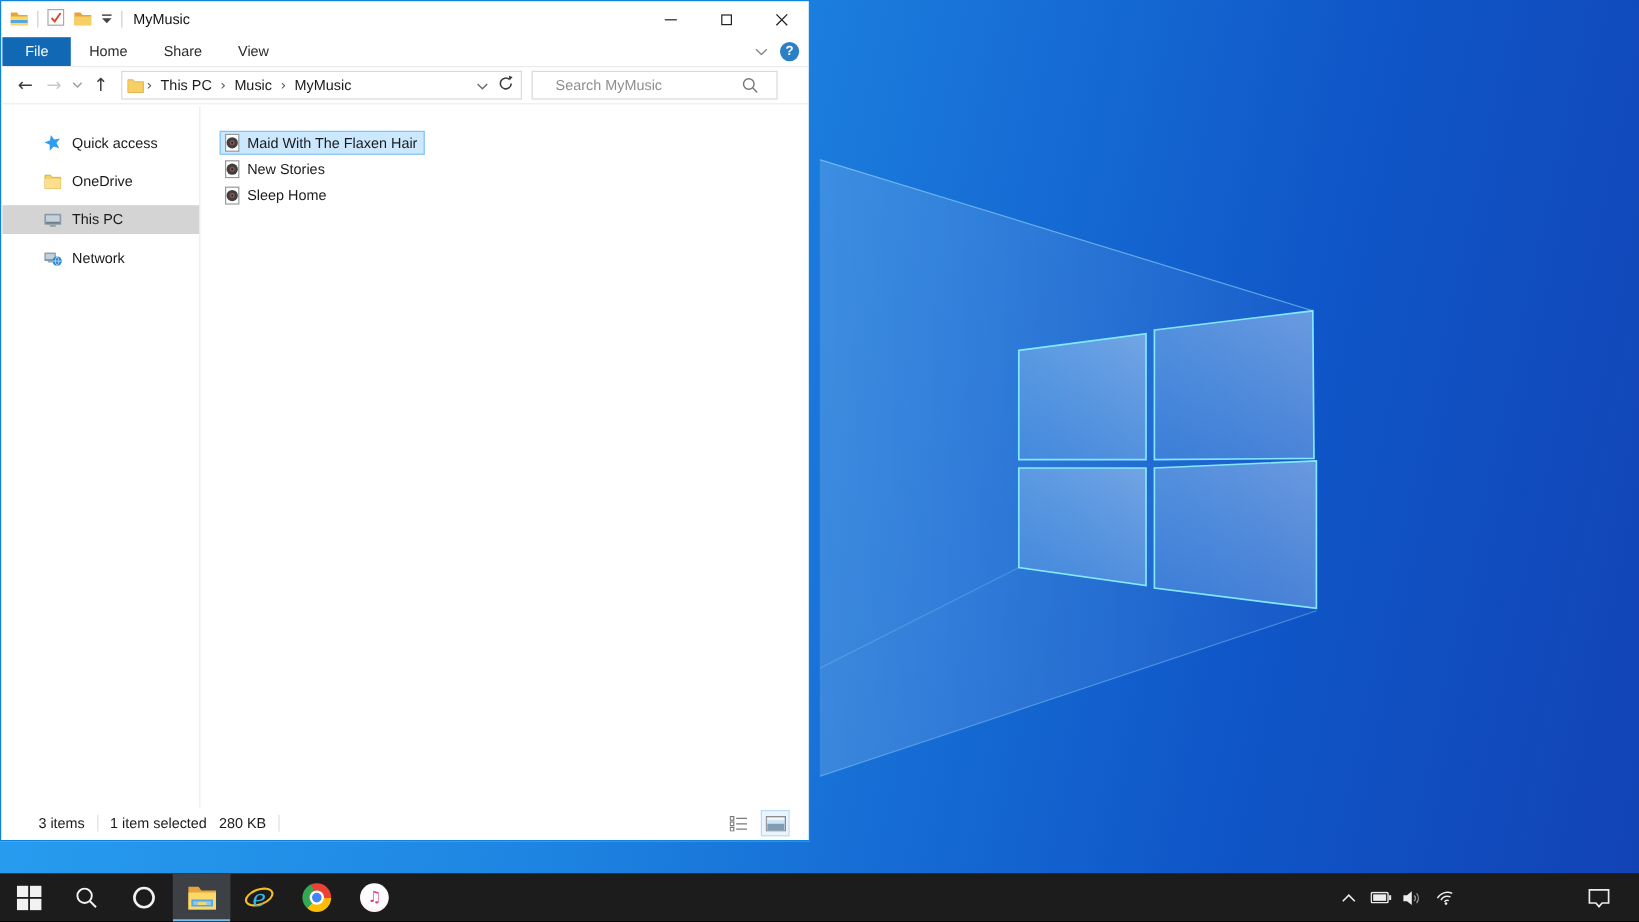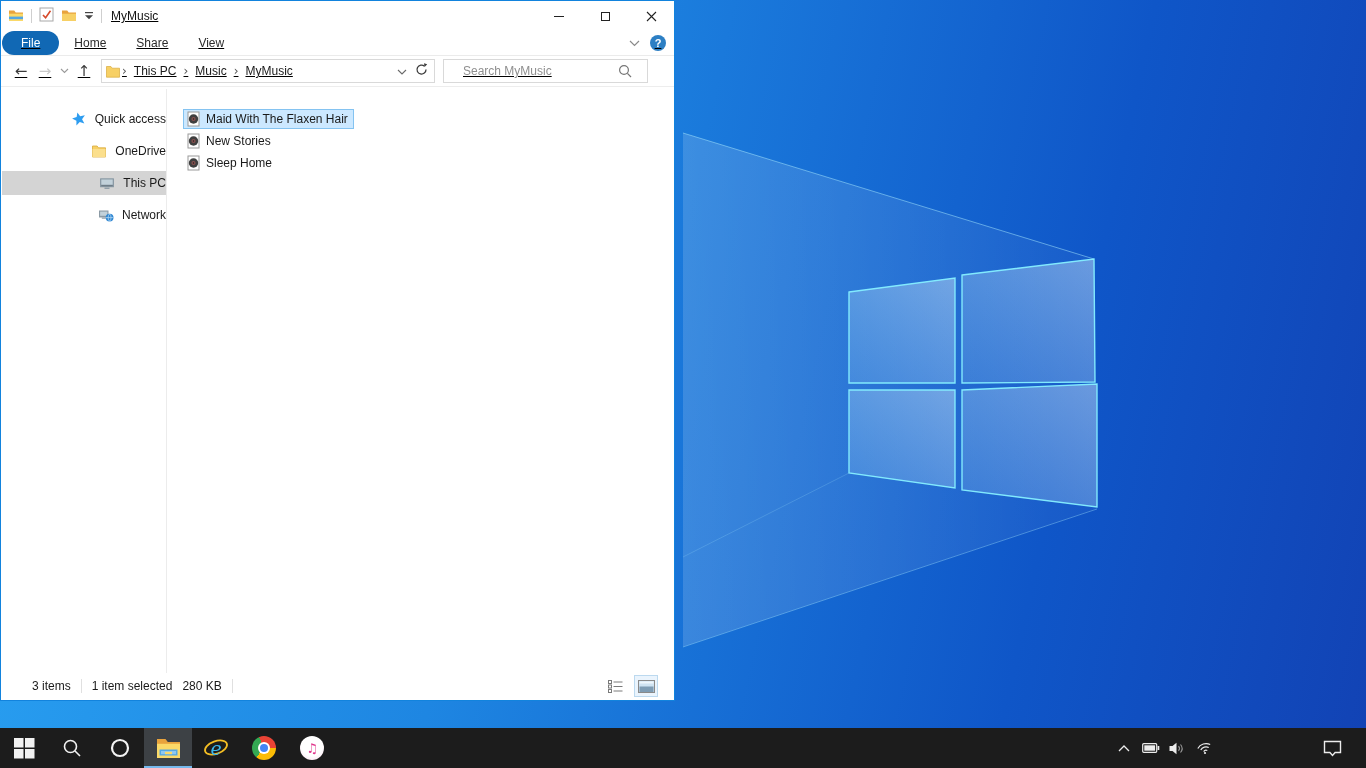--- a/index.html
+++ b/index.html
@@ -6,34 +6,34 @@
   html,body { width:1366px; height:768px; overflow:hidden; }
   body { position:relative; font-family:"Liberation Sans", sans-serif; font-size:12px; background:#000; }
 
   
   .wallpaper { position:absolute; left:0; top:0; right:0; bottom:40px;
     background:linear-gradient(102deg,#2aa3f3 0%, #1e86e2 38%, #0f56c8 76%, #1243b5 100%); }
   .wp-art { position:absolute; left:683px; top:0; width:683px; height:728px; }
 
   
   .window { position:absolute; left:0; top:0; width:675px; height:701px;
-    background:#fff; border:1px solid #1283dd;text-decoration:underline; }
+    background:#fff; border:1px solid #1283dd; }
 
   .titlebar { height:30px; display:flex; align-items:center; padding-left:7px; }
   .qat { display:flex; align-items:center; gap:7px; }
   .qat-sep { width:1px; height:14px; background:#cfcfcf; }
   .win-title { margin-left:9px; color:#111; }
   .win-controls { margin-left:auto; display:flex; height:30px; }
   .win-btn { width:46px; display:flex; align-items:center; justify-content:center; }
   .glyph-min { width:10px; height:1px; background:#222; display:block; }
   .glyph-max { width:9px; height:9px; border:1px solid #222; display:block; }
 
   .tabs-row { height:25px; display:flex; align-items:stretch; border-bottom:1px solid #ebebeb; }
   .tab { display:flex; align-items:center; padding:0 15px; color:#2b2b2b; }
-  .tab.file { background:#1168b4; color:#fff; padding:0 19px; margin-left:1px;border-radius:12px; }
+  .tab.file { background:#1168b4; color:#fff; padding:0 19px; margin-left:1px; }
   .ribbon-right { margin-left:auto; display:flex; align-items:center; gap:10px; padding-right:8px; }
   .help-circle { width:16px; height:16px; border-radius:50%; background:#2c7fc4; color:#fff;
     font-size:11px; font-weight:bold; display:flex; align-items:center; justify-content:center; }
 
   .navbar { height:31px; display:flex; align-items:center; padding:0 8px; border-bottom:1px solid #ededed; }
   .nav-btn { width:24px; height:24px; display:flex; align-items:center; justify-content:center;
     font-family:"DejaVu Sans", sans-serif; font-size:15px; }
   .nav-btn.small { width:15px; }
   .c-enabled { color:#3b3b3b; } .c-disabled { color:#c9c9c9; }
   .addressbar { margin-left:5px; width:334px; height:24px; border:1px solid #d9d9d9; background:#fff;
@@ -42,21 +42,21 @@
   .crumb-sep { color:#555; font-family:"DejaVu Sans", sans-serif; padding:0 2px; }
   .addr-right { margin-left:auto; display:flex; align-items:center; gap:8px; padding-right:2px; }
   .searchbox { margin-left:8px; width:205px; height:24px; border:1px solid #d9d9d9; background:#fff;
     display:flex; align-items:center; padding:0 19px; }
   .searchbox input { border:none; outline:none; flex:1; font-family:"Liberation Sans", sans-serif;
     font-size:12px; color:#444; background:transparent; }
   .searchbox input::placeholder { color:#8f8f8f; opacity:1; }
 
   .content { position:absolute; top:88px; bottom:27px; left:1px; right:1px; display:flex; background:#fff; }
   .sidebar { width:165px; padding-top:18px; border-right:1px solid #ececec; }
-  .side-item { height:24px; margin-bottom:8px; display:flex; align-items:center; gap:8px; padding-left:34px; color:#1a1a1a;justify-content:flex-end; }
+  .side-item { height:24px; margin-bottom:8px; display:flex; align-items:center; gap:8px; padding-left:34px; color:#1a1a1a; }
   .side-item.selected { background:#d4d4d4; }
 
   .filelist { flex:1; padding:8px 0 0 16px; }
   .file-row-wrap { margin-bottom:1px; }
   .file-row { display:inline-flex; align-items:center; gap:5px; height:20px;
     padding:0 5px 0 2px; border:1px solid transparent; color:#1a1a1a; }
   .file-row.selected { background:#cce8ff; border-color:#84c3f1;margin-top:12px; }
 
   .statusbar { position:absolute; left:18px; right:1px; bottom:1px; height:26px; background:#fff;
     display:flex; align-items:center; padding:0 13px; gap:10px; color:#1a1a1a; }

